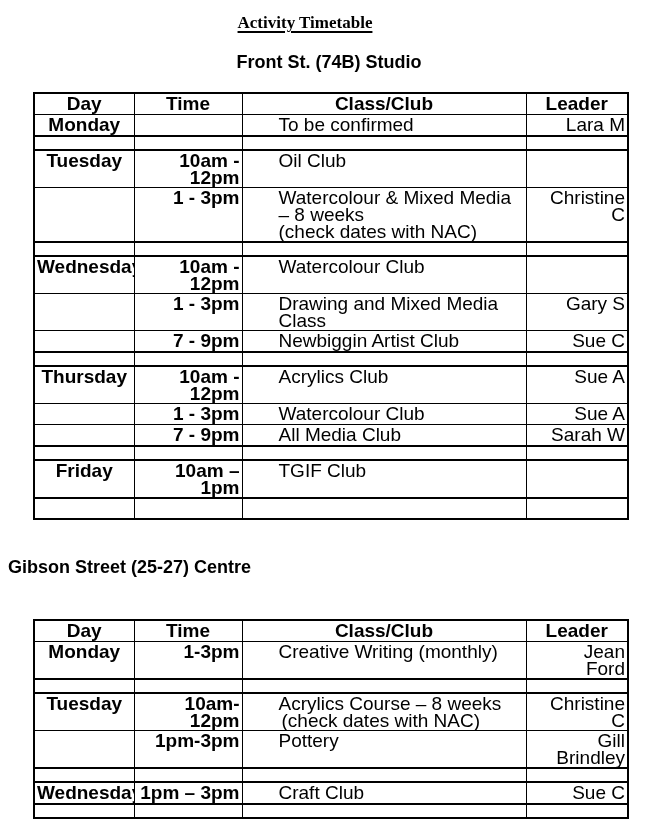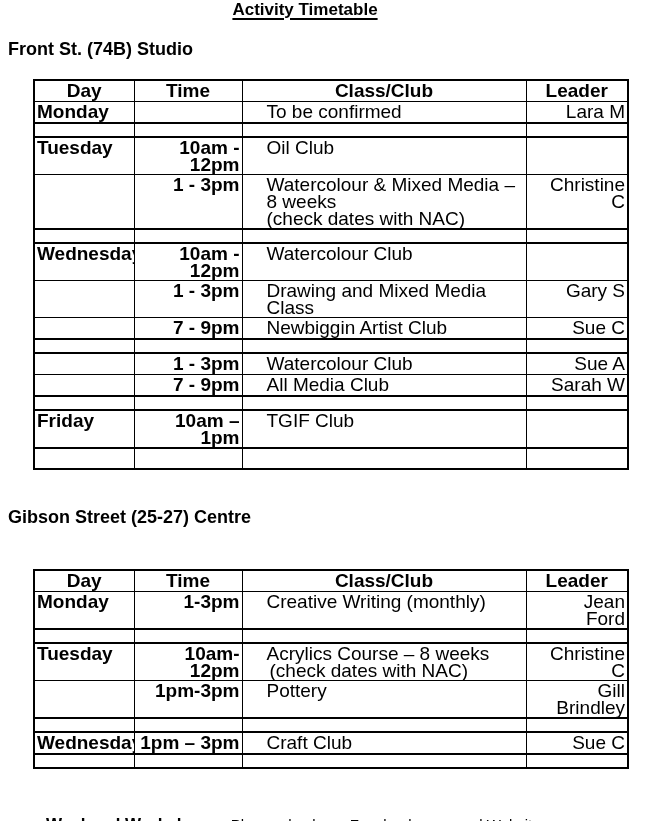--- a/index.html
+++ b/index.html
@@ -2,53 +2,53 @@
 <html><head>
 <meta charset="utf-8">
 <style>
   html,body { margin:0; padding:0; }
   body {
     width:650px; height:821px;
     background:#ffffff; color:#000;
     font-family:"Liberation Sans", sans-serif;
     overflow:hidden;
   }
-  .doc-title-wrap { text-align:center; }
+  .doc-title-wrap { margin-top:13px; text-align:center;font-family:Liberation Serif, serif; }
   .doc-title {
     position:relative; left:-20px;
     font-size:17px; font-weight:bold;
     text-decoration:underline;
     text-decoration-thickness:2px;
     text-underline-offset:3px;
   }
   .section-heading {
     margin:0; padding-left:8px;
     font-size:18px; font-weight:bold;
   }
-  #heading-front { margin-top:19px; }
+  #heading-front { margin-top:19px;text-align:center; }
   #heading-gibson { margin-top:37px; }
   table.timetable {
     margin-left:33px; margin-top:19px;
     border-collapse:collapse; table-layout:fixed;
     width:594px;
     border:2.5px solid #000;
     font-size:19px;
   }
   #gibson-table { margin-top:41px; }
   .timetable td, .timetable th {
     border:1px solid #000;
     padding:1px 2px;
     vertical-align:top;
     line-height:17px;
     overflow:hidden;
   }
   .timetable th { font-weight:bold; text-align:center; height:18px; }
-  td.day { font-weight:bold; text-align:left; padding-left:2px; }
+  td.day { font-weight:bold; text-align:center; padding-left:2px; }
   td.time { font-weight:bold; text-align:right; }
-  td.club { padding-left:24px; }
+  td.club { padding-left:36px; }
   td.leader { padding-left:6px;text-align:right; }
   td.leader.pad { padding-left:15px;border-radius:10px; }
   .indent-sm { padding-left:3px; }
   tr.row td { height:18px; }
   tr.spacer td {
     height:10px;
     border-top:2px solid #000;
     border-bottom:2px solid #000;
   }
   tr.spacer-tall td {
@@ -137,20 +137,26 @@
     <td class="club">Newbiggin Artist Club</td>
     <td class="leader">Sue C</td>
   </tr>
   <tr class="spacer">
     <td></td>
         <td></td>
         <td></td>
         <td></td>
   </tr>
   <tr class="row">
+    <td class="day">Thursday</td>
+    <td class="time">10am - 12pm</td>
+    <td class="club">Acrylics Club</td>
+    <td class="leader">Sue A</td>
+  </tr>
+  <tr class="row">
     <td class="day"></td>
     <td class="time">1 - 3pm</td>
     <td class="club">Watercolour Club</td>
     <td class="leader">Sue A</td>
   </tr>
   <tr class="row">
     <td class="day"></td>
     <td class="time">7 - 9pm</td>
     <td class="club">All Media Club</td>
     <td class="leader">Sarah W</td>

